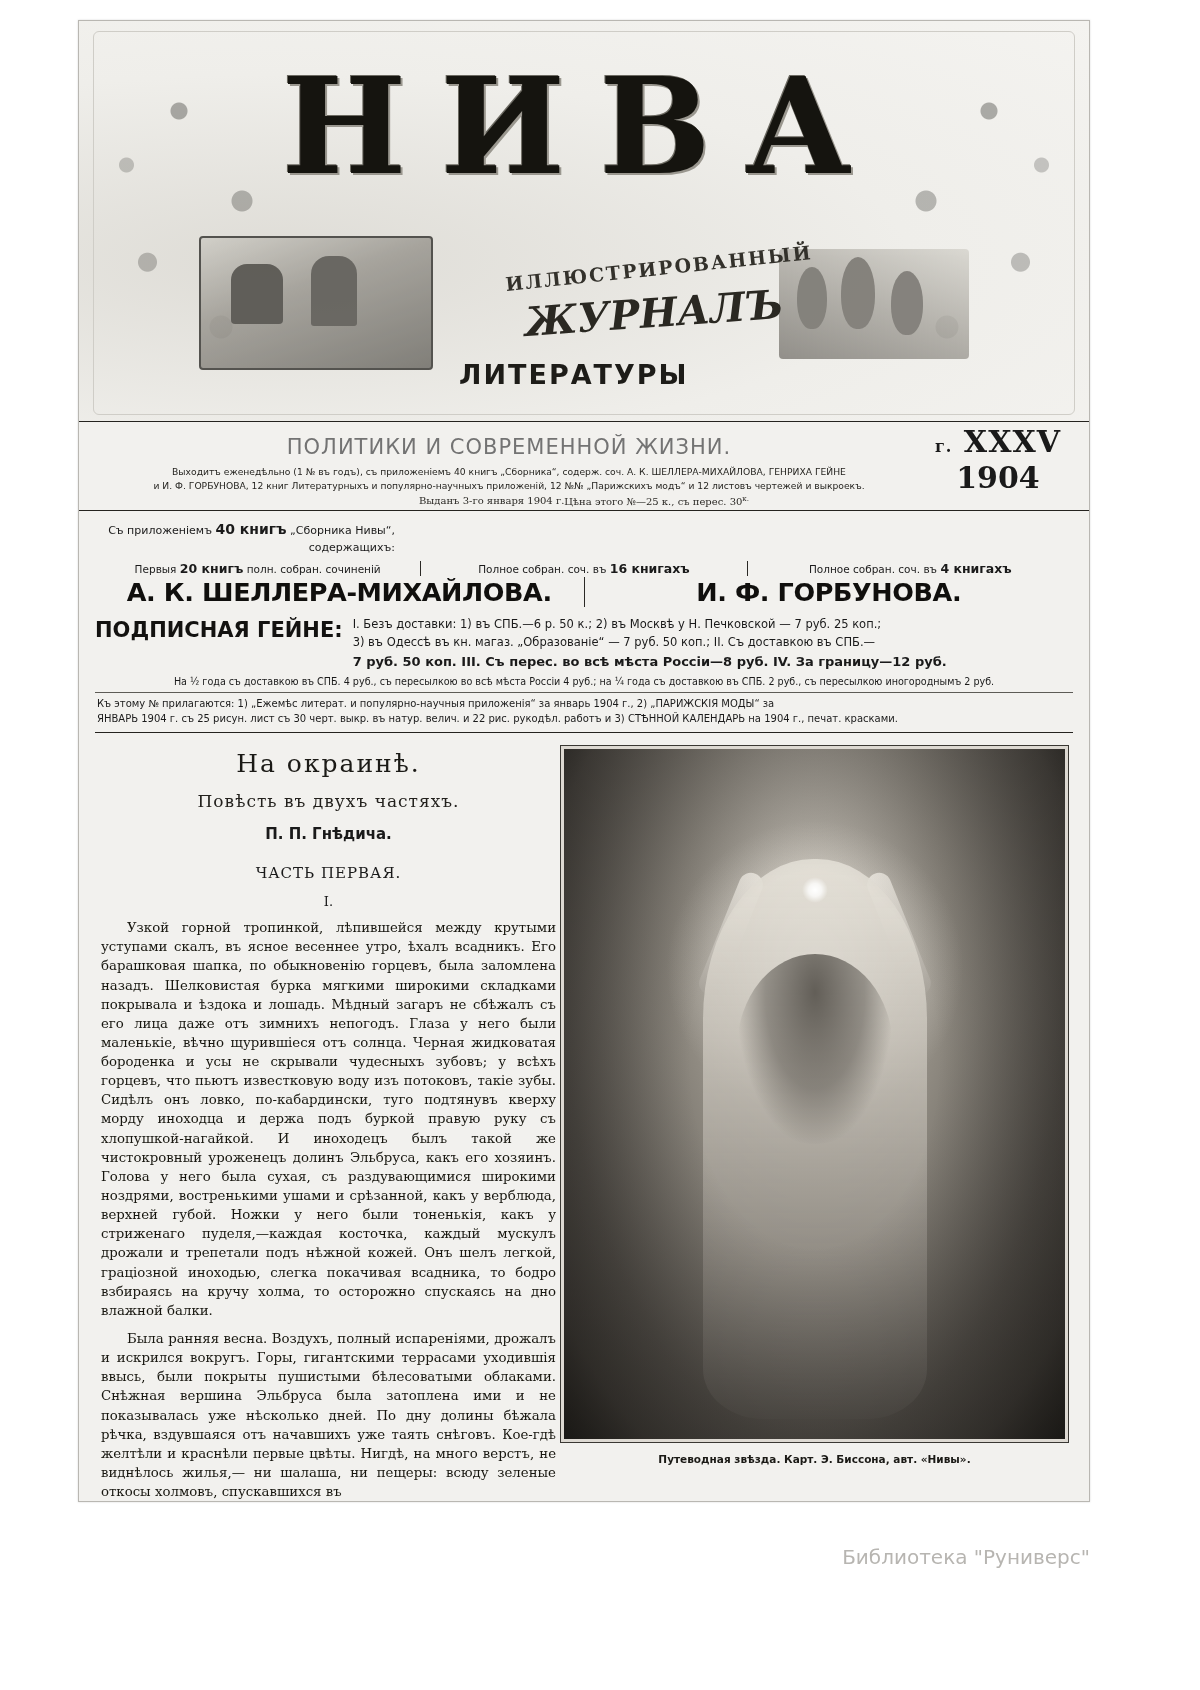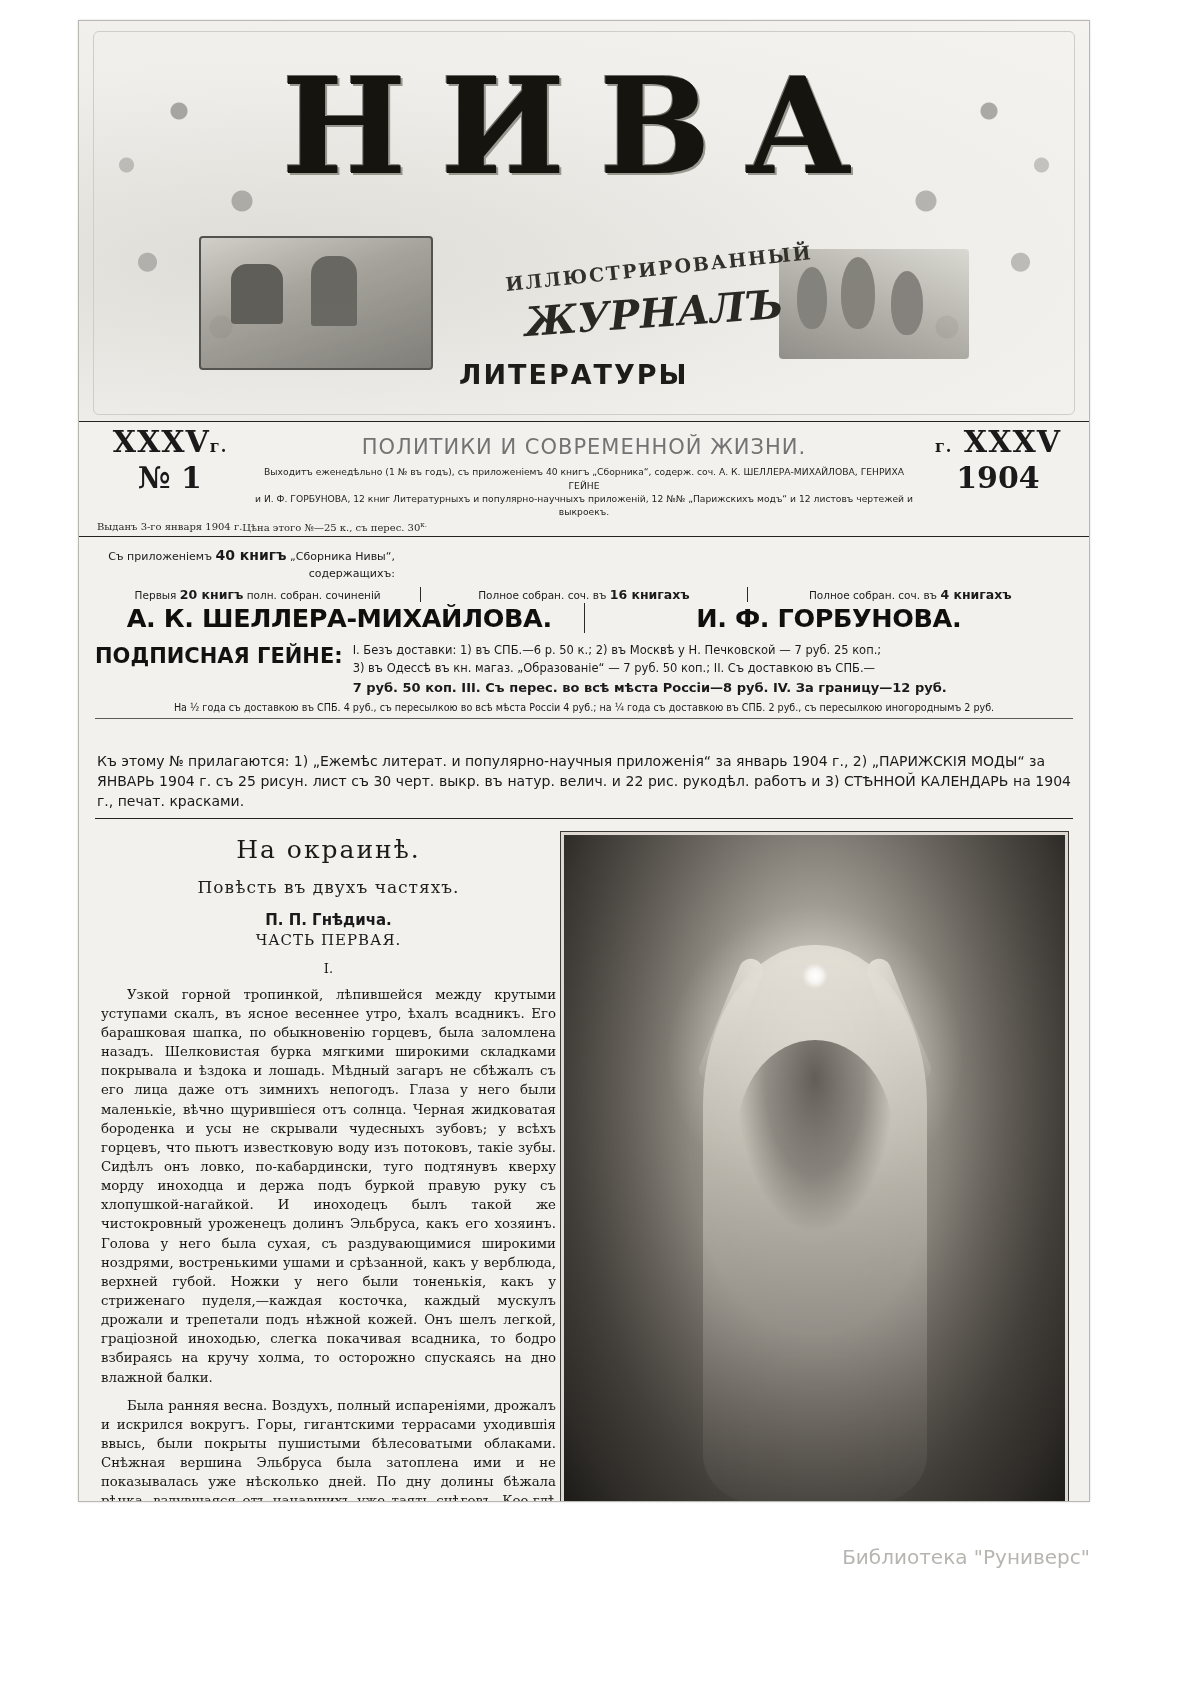--- a/index.html
+++ b/index.html
@@ -168,21 +168,21 @@
     flex: 1;
     padding: 6px 6px 0 6px;
     font-family: "DejaVu Sans", sans-serif;
     font-size: 9.2px;
     line-height: 1.45;
     text-align: center;
     color: #201f1b;
   }
   .dateline-row {
     display: flex;
-    justify-content: flex-start;
+    justify-content: center;
     padding: 2px 18px 3px 18px;
     font-family: "DejaVu Serif", serif;
     font-size: 10px;
     color: #2a2824;
   }
   .dateline-row sup { font-size: 7px; }
 
   .sub-head {
     display: flex;
     align-items: center;
@@ -252,24 +252,23 @@
   .price-body .big { font-size: 13px; font-weight: 700; }
   .price-note {
     padding: 2px 16px 5px 16px;
     font-family: "DejaVu Sans", sans-serif;
     font-size: 9.6px;
     text-align: center;
   }
   .appendix-note {
     padding: 4px 18px 6px 18px;
     font-family: "DejaVu Sans", sans-serif;
-    font-size: 14px;
+    font-size: 10px;
     line-height: 1.45;
     text-align: justify;
-    margin-top: 28px;
   }
 
   
   .content {
     display: flex;
     padding: 12px 20px 0 22px;
     gap: 4px;
   }
   .col-left { width: 455px; }
   .col-right { flex: 1; }
@@ -295,21 +294,21 @@
     font-family: "DejaVu Sans", sans-serif;
     font-weight: 700;
     font-size: 15px;
     margin-top: 14px;
   }
   .story-part {
     text-align: center;
     font-family: "DejaVu Serif", serif;
     font-size: 15px;
     letter-spacing: 1px;
-    margin-top: 2px;
+    margin-top: 21px;
   }
   .story-chapter {
     text-align: center;
     font-family: "DejaVu Serif", serif;
     font-size: 13px;
     margin-top: 12px;
   }
   .story-p {
     font-family: "DejaVu Serif", serif;
     font-size: 13.3px;
@@ -413,24 +412,20 @@
       <span class="putto p3"></span>
     </div>
     <div class="mh-sub1">ИЛЛЮСТРИРОВАННЫЙ</div>
     <div class="mh-sub2">ЖУРНАЛЪ</div>
     <div class="mh-sub3">ЛИТЕРАТУРЫ</div>
   </div>
 
   <div class="rule"></div>
 
   <div class="issue-row">
-    <div class="issue-left">
-      <div class="vol-big"><span>XXXV</span><span class="suffix">г.</span></div>
-      <div class="num-big">№ 1</div>
-    </div>
     <div class="issue-center">
       <div style="font-family:'DejaVu Sans',sans-serif;font-weight:400;font-size:21px;letter-spacing:1px;color:#737373;margin-bottom:3px;">ПОЛИТИКИ И СОВРЕМЕННОЙ ЖИЗНИ.</div>
       <div>Выходитъ еженедѣльно (1 № въ годъ), съ приложеніемъ 40 книгъ „Сборника“, содерж. соч. А. К. ШЕЛЛЕРА-МИХАЙЛОВА, ГЕНРИХА ГЕЙНЕ</div>
       <div>и И. Ф. ГОРБУНОВА, 12 книг Литературныхъ и популярно-научныхъ приложеній, 12 №№ „Парижскихъ модъ“ и 12 листовъ чертежей и выкроекъ.</div>
     </div>
     <div class="issue-right">
       <div class="vol-big"><span class="suffix">г.</span> <span>XXXV</span></div>
       <div class="year-big">1904</div>
     </div>
   </div>

